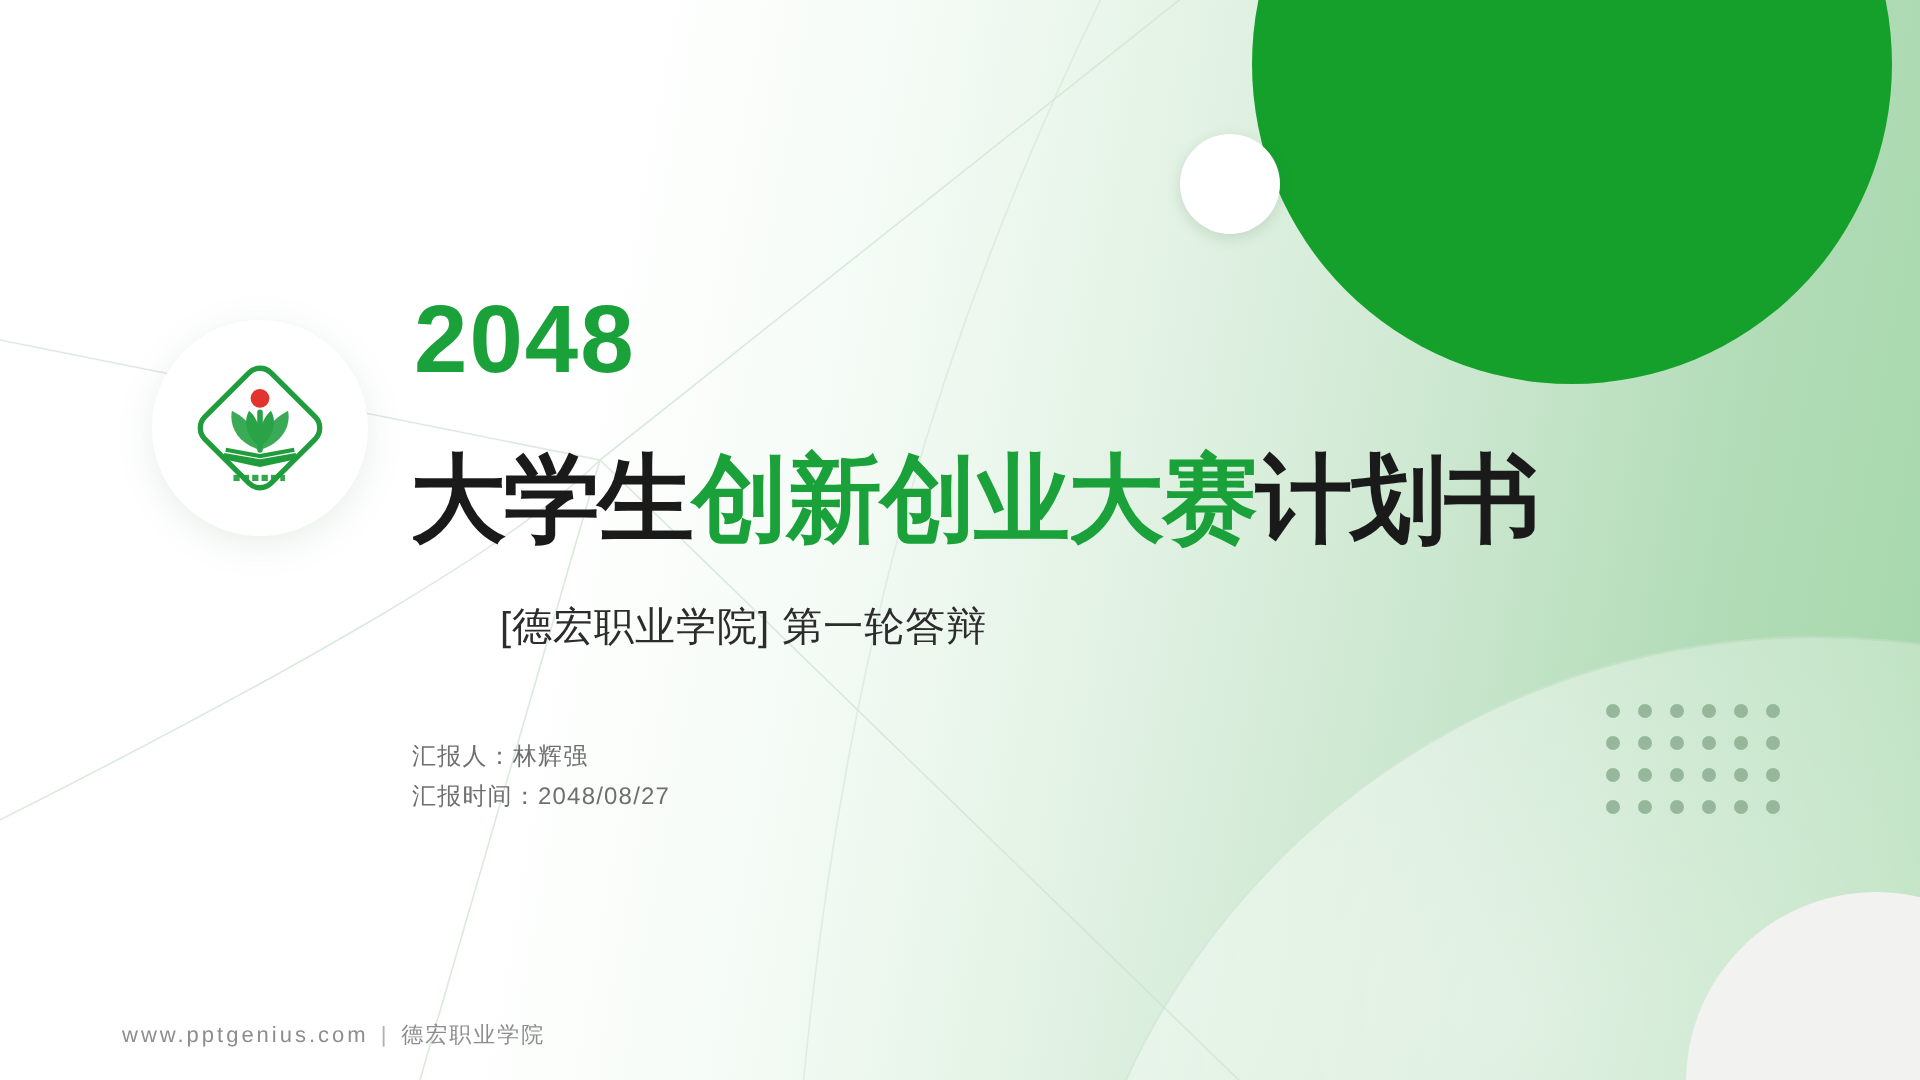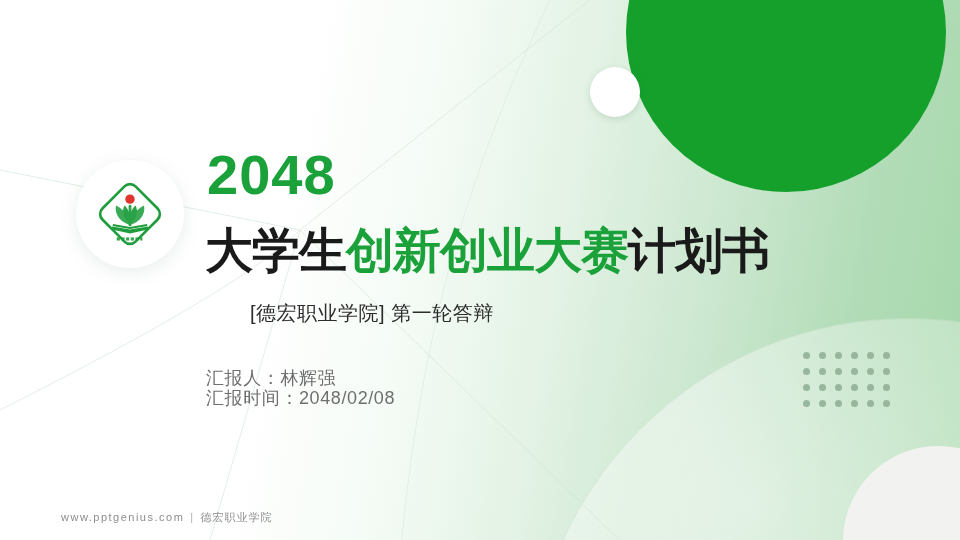--- a/index.html
+++ b/index.html
@@ -110,21 +110,21 @@
     align-items: center;
     justify-content: center;
   }
   .logo-badge svg { display: block; }
 
   
   .year {
     position: absolute;
     left: 207px;
     top: 147px;
-    font-size: 56px;
+    font-size: 48px;
     line-height: 1;
     font-weight: bold;
     letter-spacing: 1px;
     color: #1ba139;
     font-family: "Liberation Sans", "DejaVu Sans", sans-serif;
   }
   .headline {
     position: absolute;
     left: 205px;
     top: 225px;
@@ -147,21 +147,21 @@
     color: #2c2c2c;
     letter-spacing: .5px;
     white-space: nowrap;
     margin-left: 44px;
   }
 
   .meta {
     position: absolute;
     left: 206px;
     top: 368px;
-    font-size: 18px;
+    font-size: 12px;
     line-height: 20px;
     color: #6f6f6f;
     letter-spacing: .6px;
   }
   .meta div { white-space: nowrap; }
 
   .footer {
     position: absolute;
     left: 61px;
     top: 510px;
@@ -255,18 +255,18 @@
   </div>
 
   <div class="year">2048</div>
 
   <div class="headline"><span>大学生</span><span class="accent">创新创业大赛</span><span>计划书</span></div>
 
   <div class="subtitle">[德宏职业学院] 第一轮答辩</div>
 
   <div class="meta">
     <div>汇报人：林辉强</div>
-    <div>汇报时间：2048/02/08</div>
+    <div>汇报时间：2048/08/27</div>
   </div>
 
   <div class="footer"><span class="site">www.pptgenius.com</span><span class="sep">|</span><span class="org">德宏职业学院</span></div>
 
 </div>
 
 </body></html>

